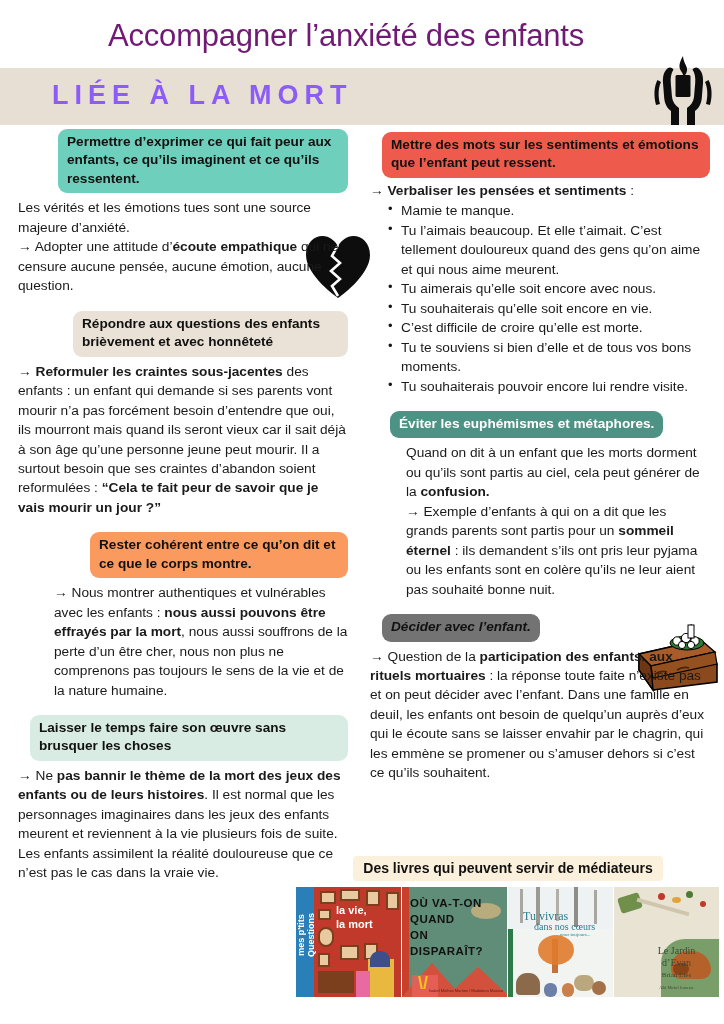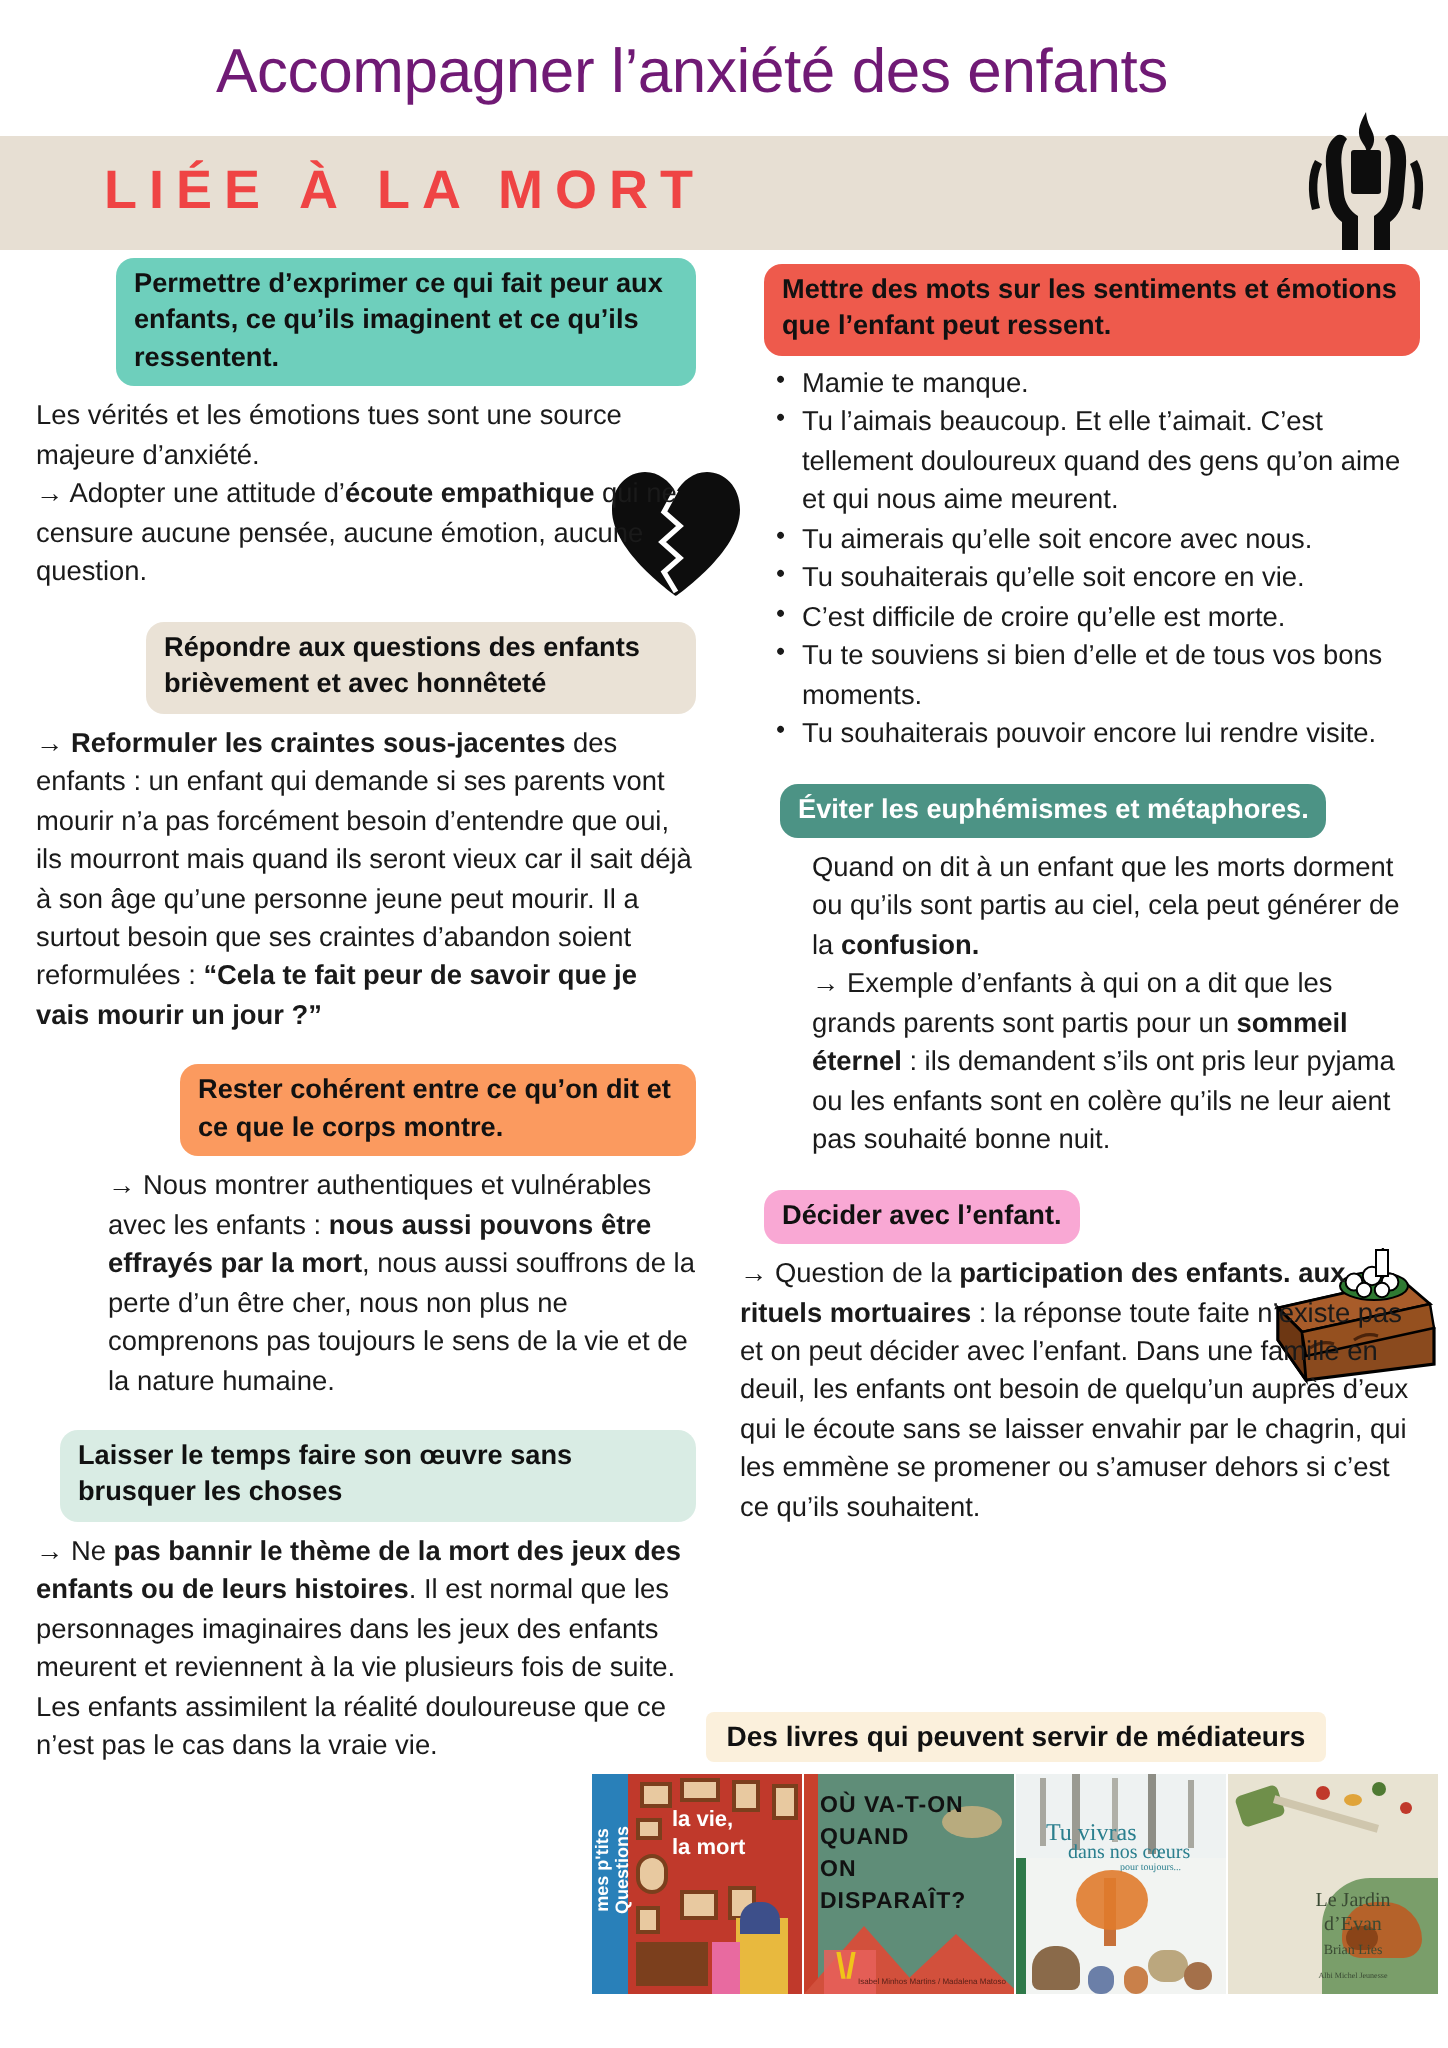--- a/index.html
+++ b/index.html
@@ -25,21 +25,21 @@
     text-align: center;
     font-size: 31px; font-weight: normal; color: #701a75;
     letter-spacing: -0.2px;
   }
   .header-band {
     position: absolute; left: 0; top: 68px; width: 724px; height: 57px;
     background: #e7dfd3;
   }
   .header-sub {
     position: absolute; left: 52px; top: 80px;
-    font-size: 27px; font-weight: bold; color: #ef4444;
+    font-size: 27px; font-weight: bold; color: #8b5cf6;
     letter-spacing: 6px;
   }
   .logo-hands {
     position: absolute; left: 648px; top: 52px; width: 70px; height: 73px;
   }
 
   
   .col-left  { position: absolute; left: 18px;  top: 129px; width: 330px; }
   .col-right { position: absolute; left: 370px; top: 132px; width: 340px; }
 
@@ -50,21 +50,21 @@
     line-height: 1.36;
     padding: 4px 9px 5px 9px;
     border-radius: 9px;
     margin-bottom: 3px;
   }
   .callout.teal   { background: #6ecfbc; }
   .callout.teal2  { background: #4c9385; color: #ffffff; }
   .callout.red    { background: #ee5a4c; }
   .callout.orange { background: #fb9a5f; }
   .callout.beige  { background: #eae2d6; }
-  .callout.pink   { background: #f9a8d4; }
+  .callout.pink   { background: #737373; font-style: italic; }
   .ind-2  { margin-left: 40px; }
   .ind-3  { margin-left: 55px; }
   .ind-4  { margin-left: 72px; }
   .ind-5  { margin-left: 12px; }
   .ind-6  { margin-left: 20px; }
 
   
   .para {
     font-size: 13.7px; line-height: 1.42; color: #1a1a1a;
     margin-top: 2px;
@@ -200,20 +200,21 @@
       <div class="ind-5"><span class="callout" style="background:#d9ece4">Laisser le temps faire son œuvre sans brusquer les choses</span></div>
       <div class="para">→ Ne <b>pas bannir le thème de la mort des jeux des enfants ou de leurs histoires</b>. Il est normal que les personnages imaginaires dans les jeux des enfants meurent et reviennent à la vie plusieurs fois de suite. Les enfants assimilent la réalité douloureuse que ce n’est pas le cas dans la vraie vie.</div>
     </div>
 
   </div>
 
   <div class="col-right">
 
     <div class="block">
       <div class="ind-5"><span class="callout red">Mettre des mots sur les sentiments et émotions que l’enfant peut ressent.</span></div>
+      <div class="lead-line">→ <b>Verbaliser les pensées et sentiments</b> :</div>
       <ul class="bullets">
           <li>Mamie te manque.</li>
           <li>Tu l’aimais beaucoup. Et elle t’aimait. C’est tellement douloureux quand des gens qu’on aime et qui nous aime meurent.</li>
           <li>Tu aimerais qu’elle soit encore avec nous.</li>
           <li>Tu souhaiterais qu’elle soit encore en vie.</li>
           <li>C’est difficile de croire qu’elle est morte.</li>
           <li>Tu te souviens si bien d’elle et de tous vos bons moments.</li>
           <li>Tu souhaiterais pouvoir encore lui rendre visite.</li>
         </ul>
     </div>

